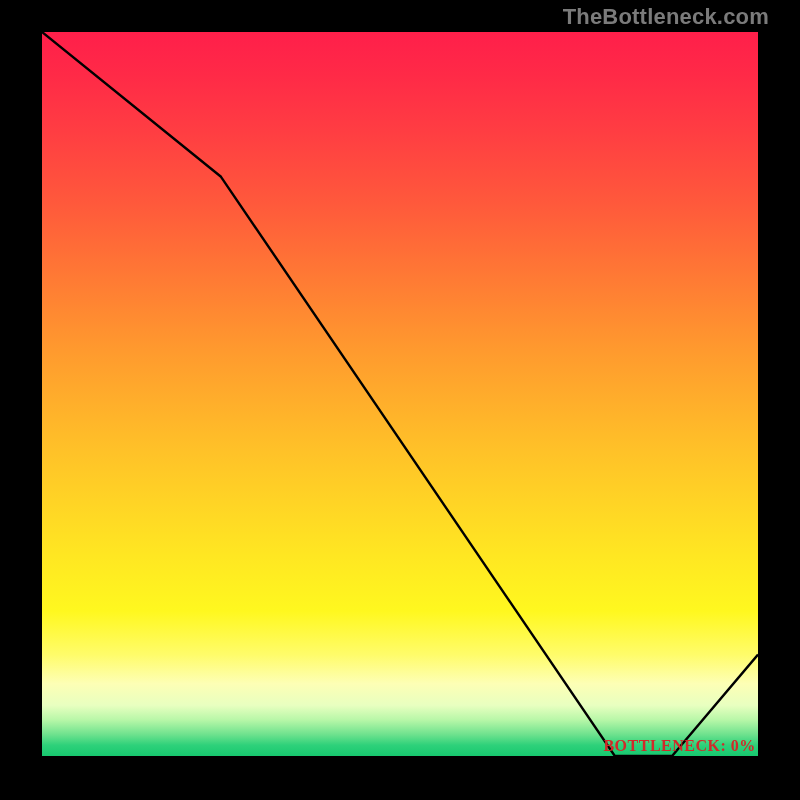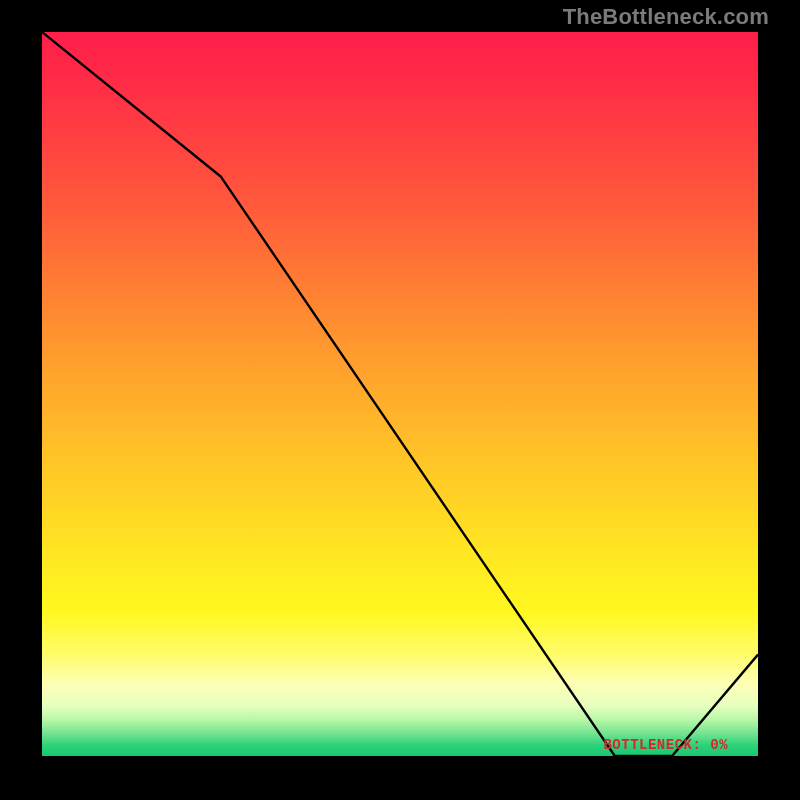--- a/index.html
+++ b/index.html
@@ -51,22 +51,22 @@
     height: 100%;
   }
   .curve path {
     fill: none;
     stroke: #000;
     stroke-width: 2.4;
     stroke-linejoin: round;
   }
   .flat-label {
     position: absolute;
-    font-family: Liberation Mono, monospace;
-    font-size: 14px;
+    font-family: Liberation Serif, serif;
+    font-size: 16px;
     font-weight: 700;
     color: #d12a2a;
     letter-spacing: 0.5px;
     white-space: nowrap;
   }
 </style>
 </head>
 <body>
 
 <div class="frame">

